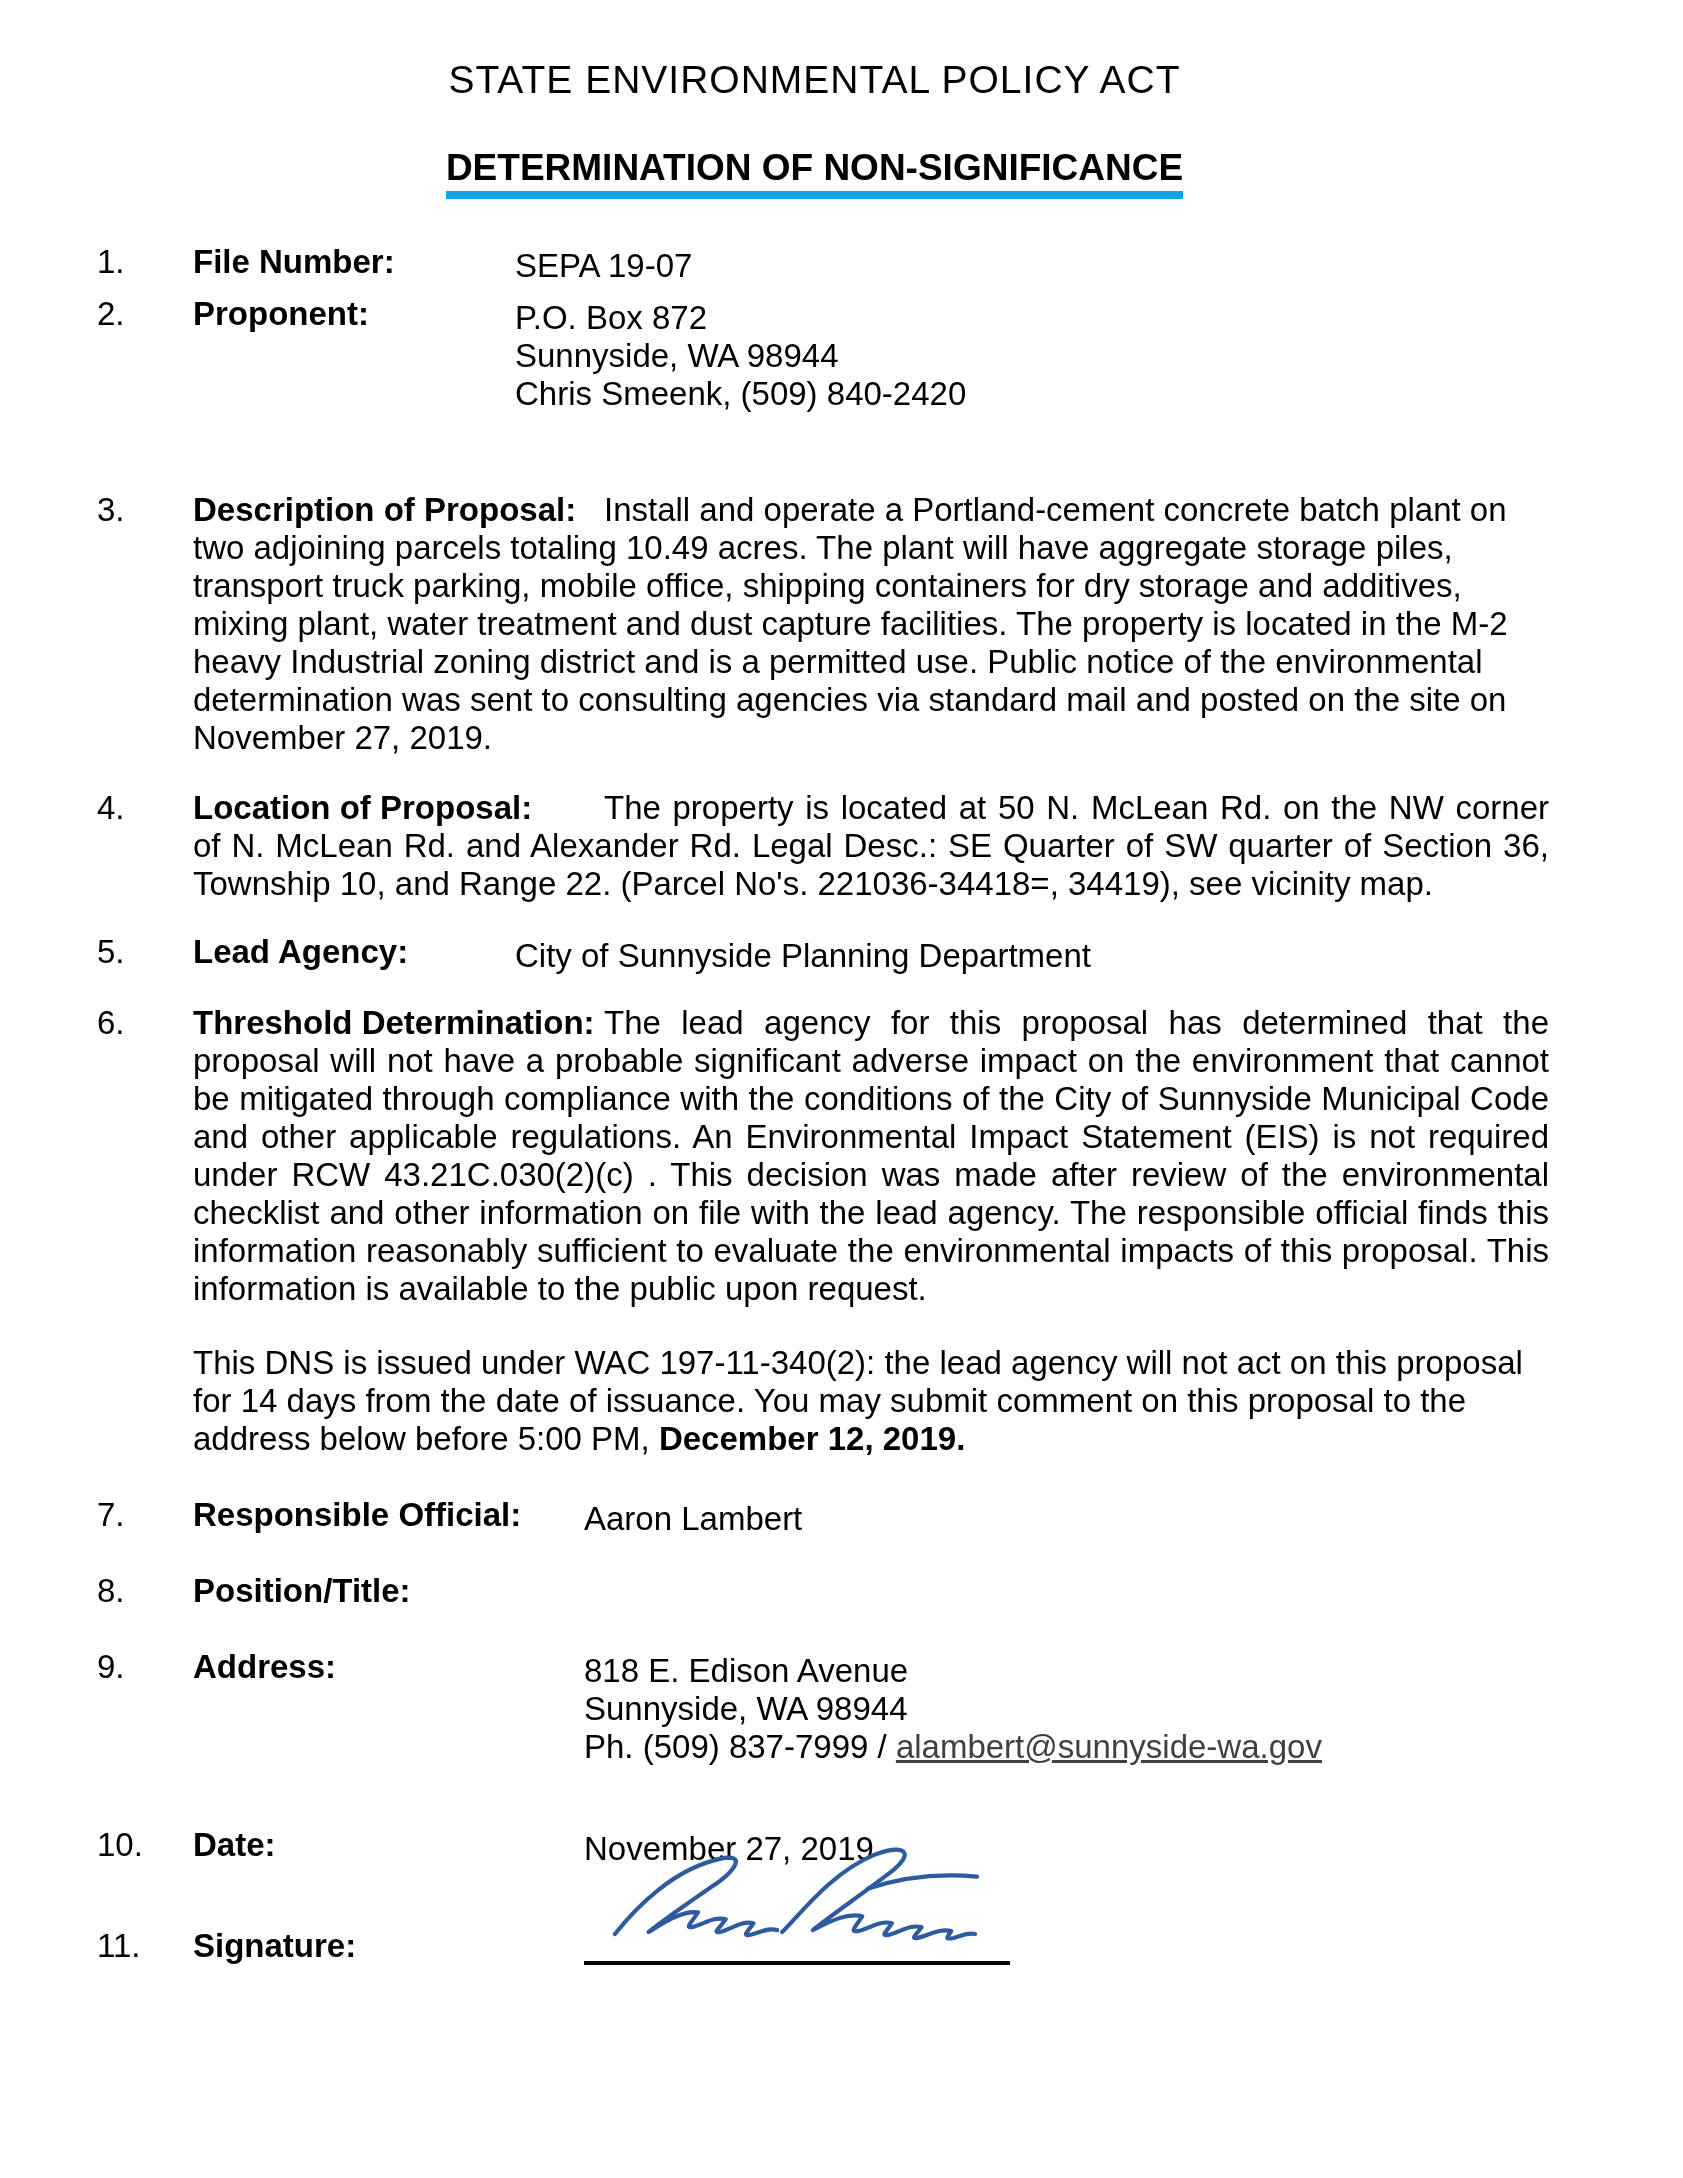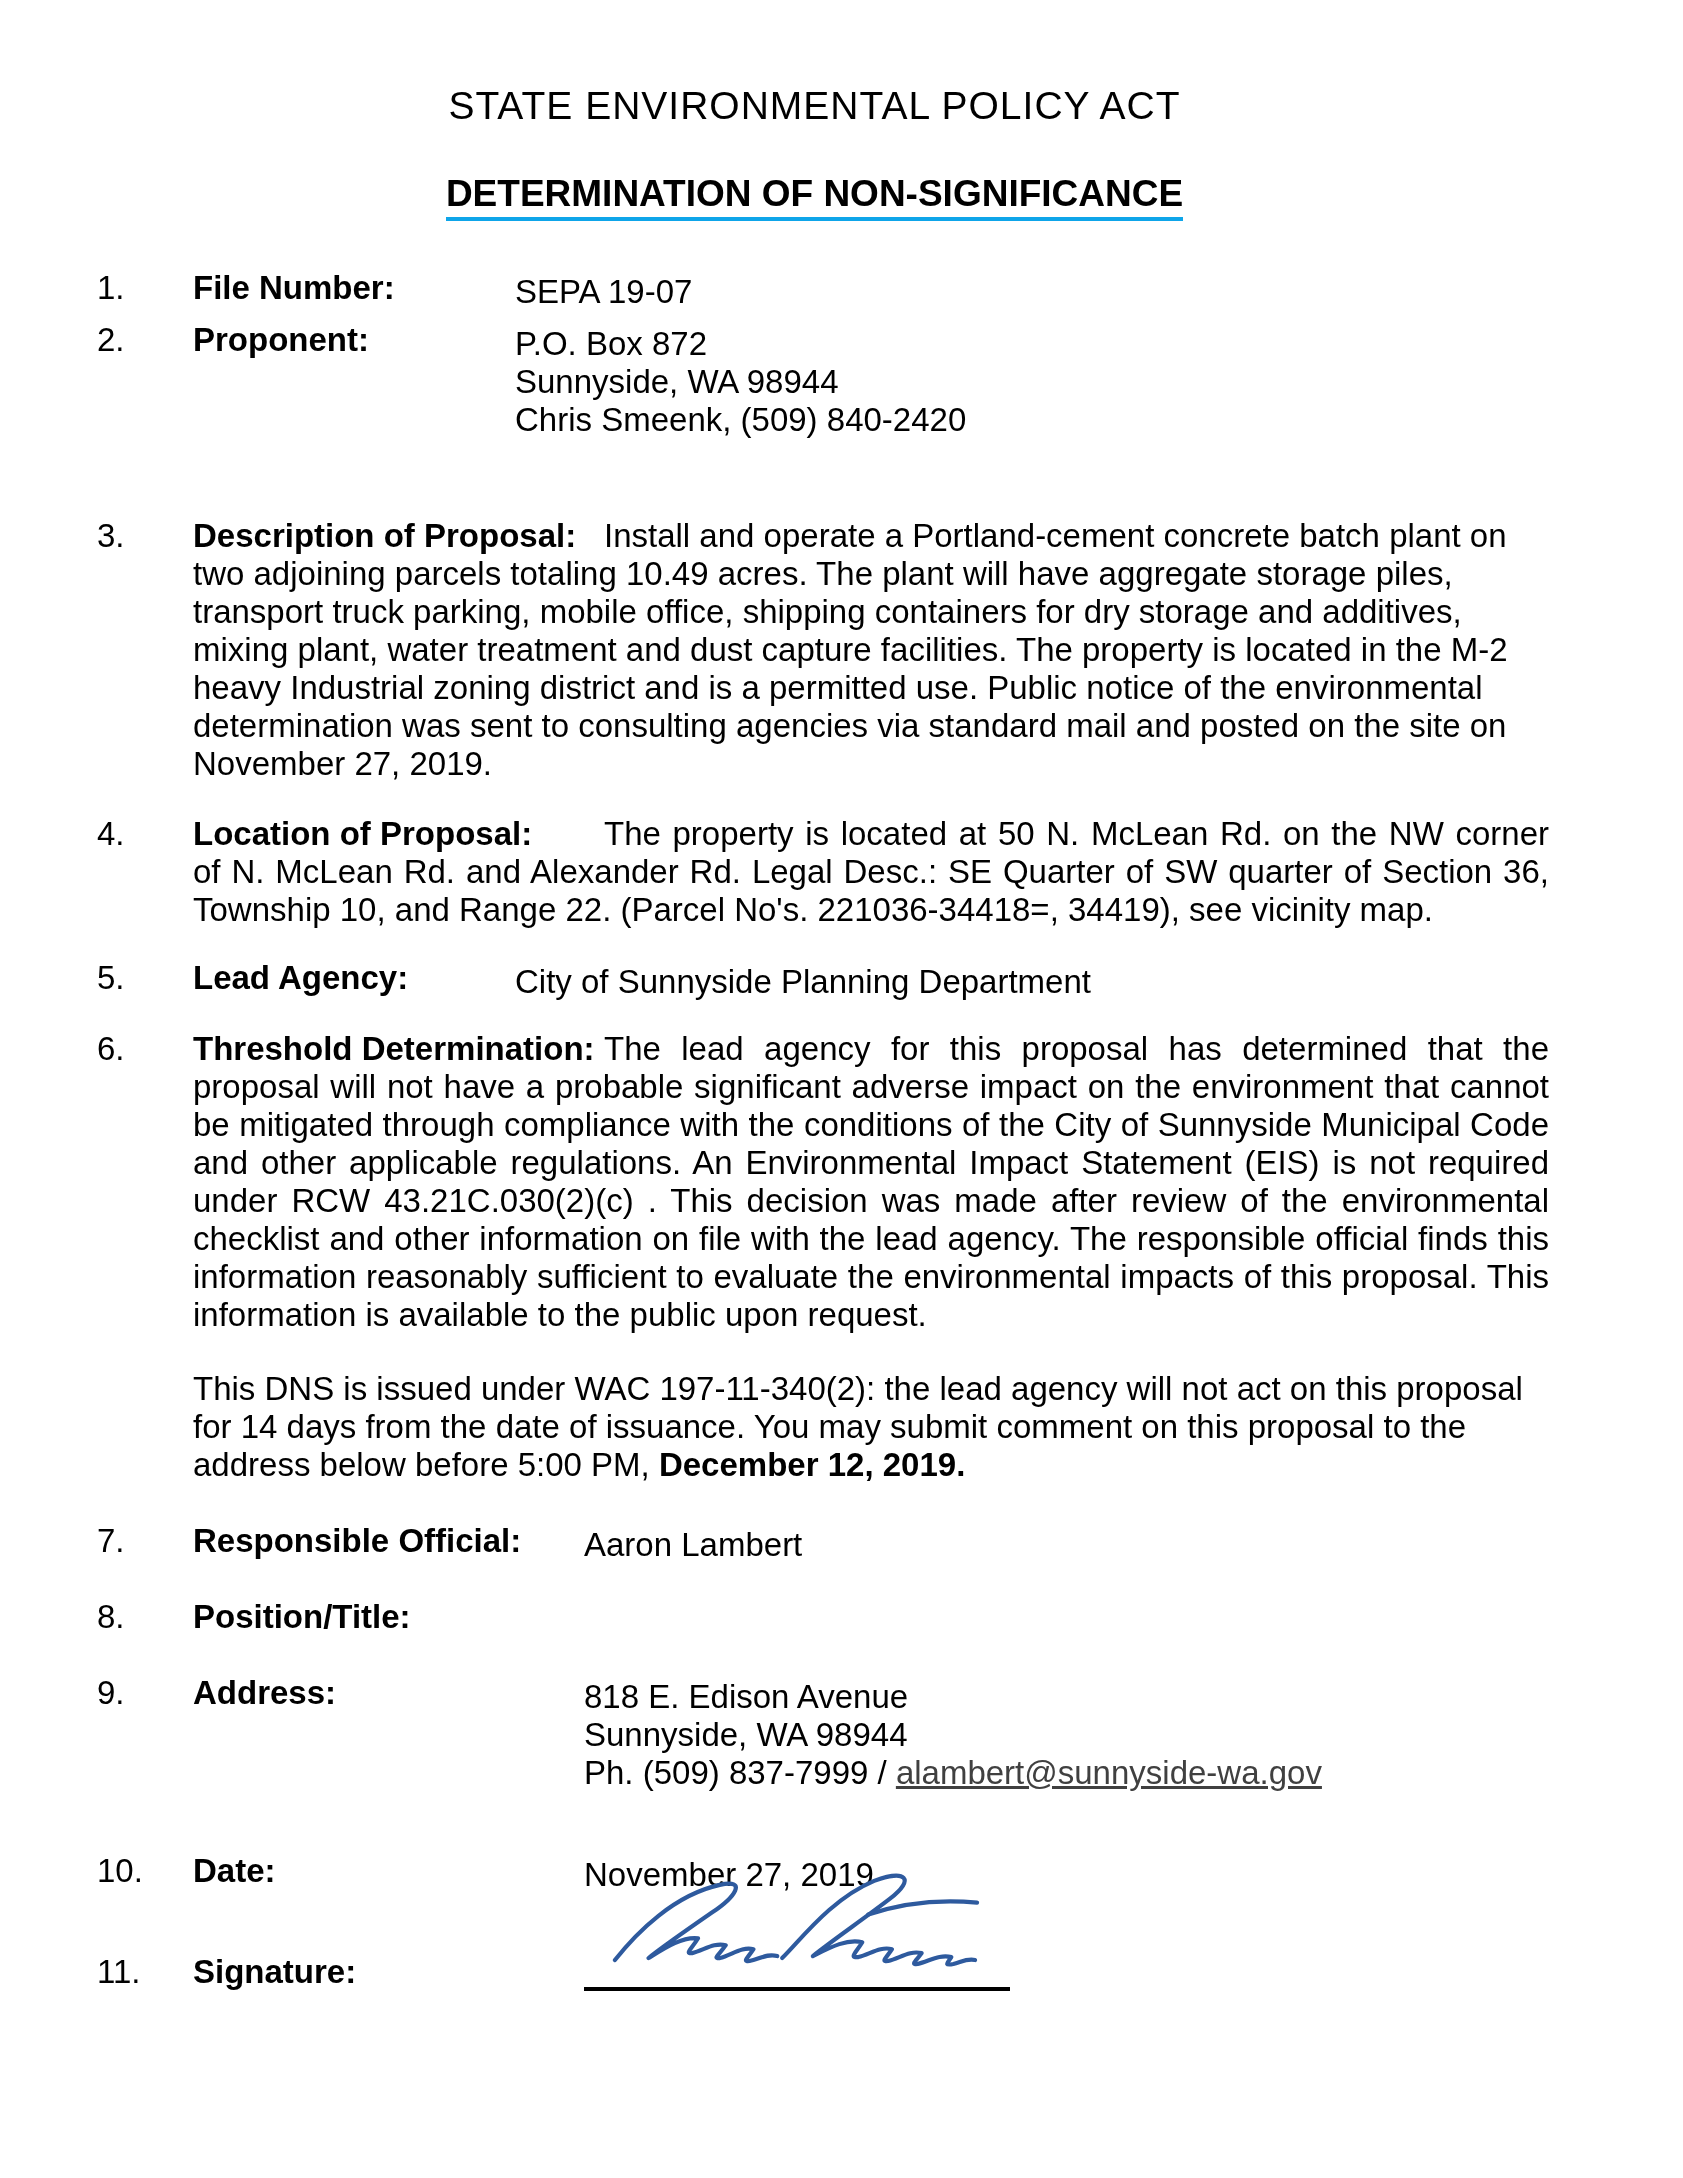--- a/index.html
+++ b/index.html
@@ -5,27 +5,27 @@
   html,body{margin:0;padding:0;background:#ffffff;}
   .page{
     position:relative;
     width:1683px;height:2178px;
     background:#ffffff;
     color:#000;
     font-family:"Liberation Sans", sans-serif;
     font-size:33px;
     line-height:38px;
     box-sizing:border-box;
-    padding-top:87px;
+    padding-top:61px;
     overflow:hidden;
   }
   .center{text-align:center;padding-right:54px;}
   .doc-title{font-size:39px;font-weight:400;letter-spacing:1px;}
   .doc-heading{margin-top:50px;font-size:37px;font-weight:bold;}
-  .doc-heading .ul{border-bottom:4px solid #0ea5e9;padding-bottom:3px;}
+  .doc-heading .ul{border-bottom:8px solid #0ea5e9;padding-bottom:3px;}
   .items{margin-top:56px;}
   .item{position:relative;padding-left:193px;padding-right:134px;}
   .num{position:absolute;left:97px;top:0;}
   .label{font-weight:bold;}
   .val{position:absolute;left:515px;top:4px;white-space:nowrap;}
   .val2{left:584px;}
   .vline{height:38px;white-space:nowrap;}
   .lblbox{display:inline-block;width:411px;}
   .para{text-align:left;}
   .just{text-align:justify;text-align-last:left;}

